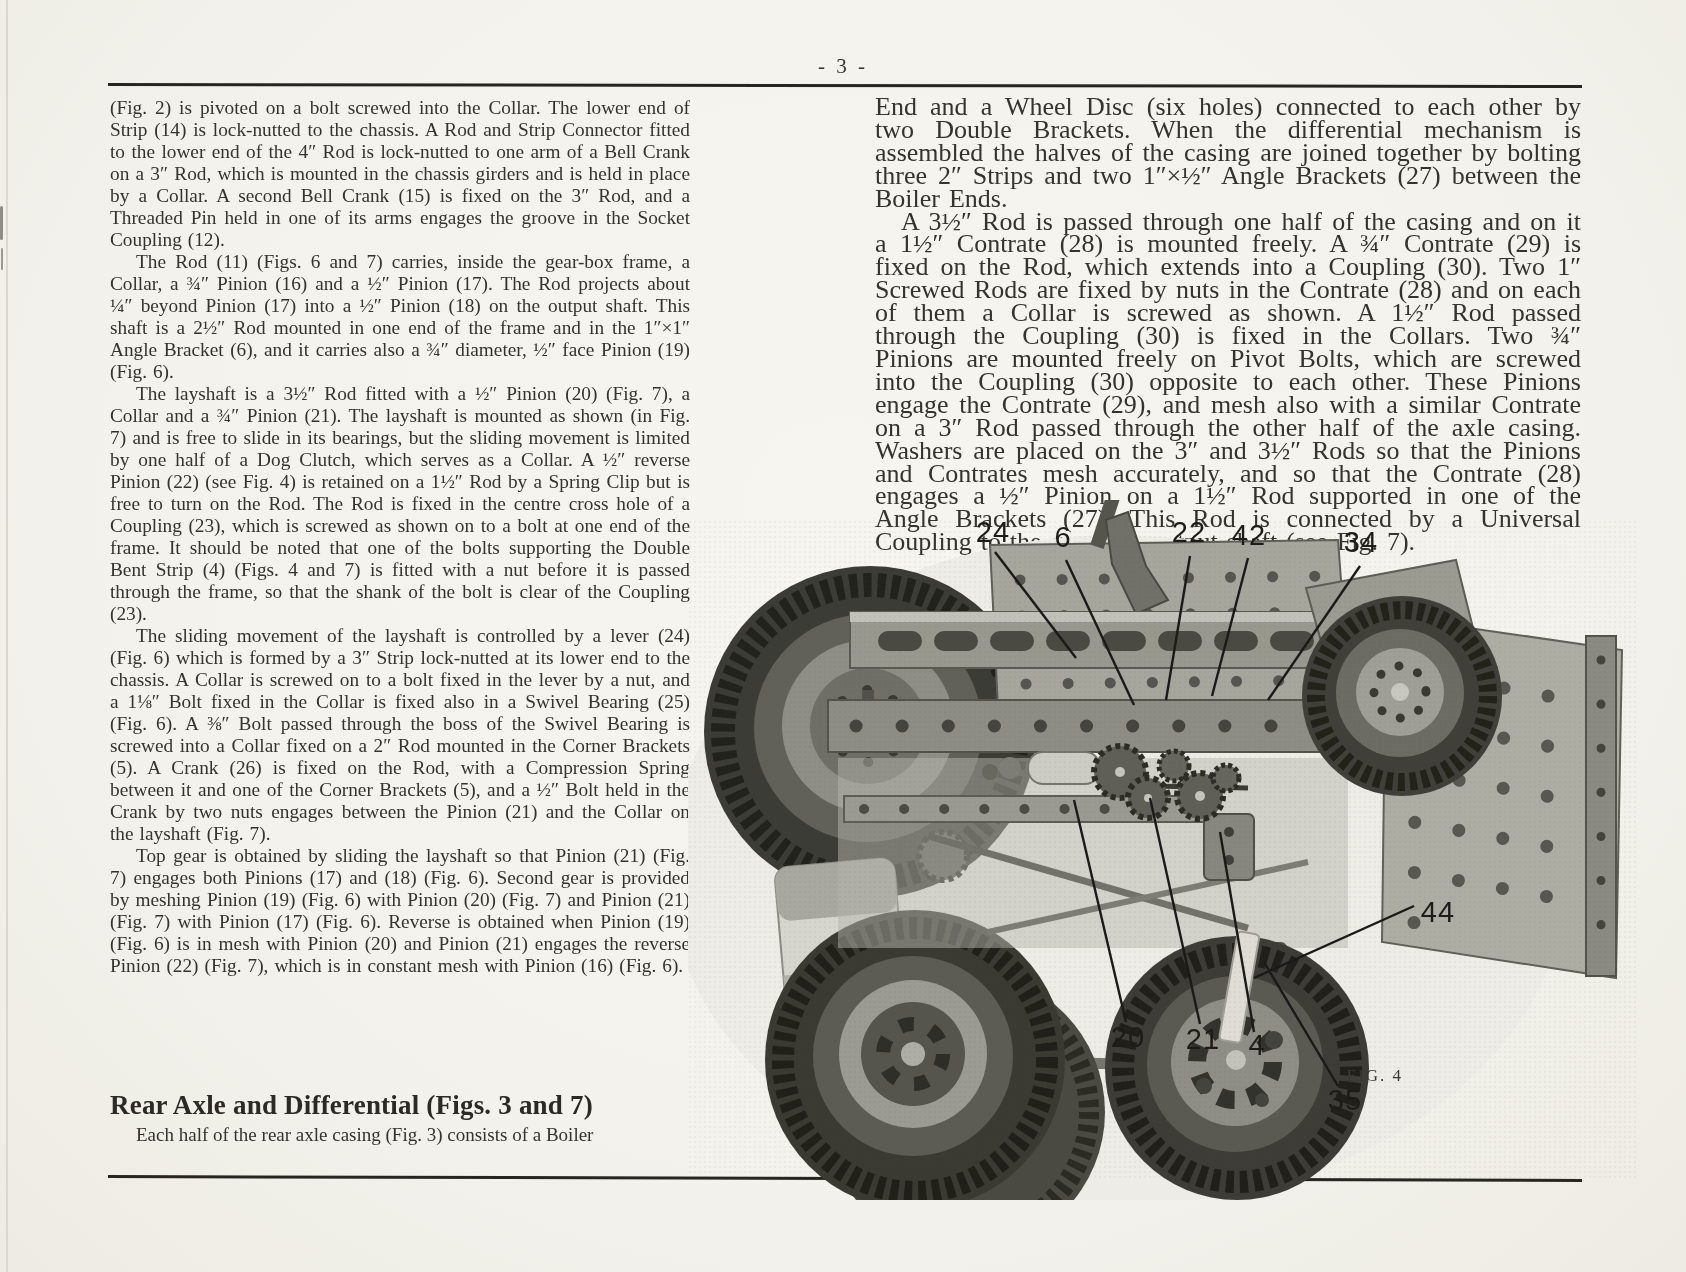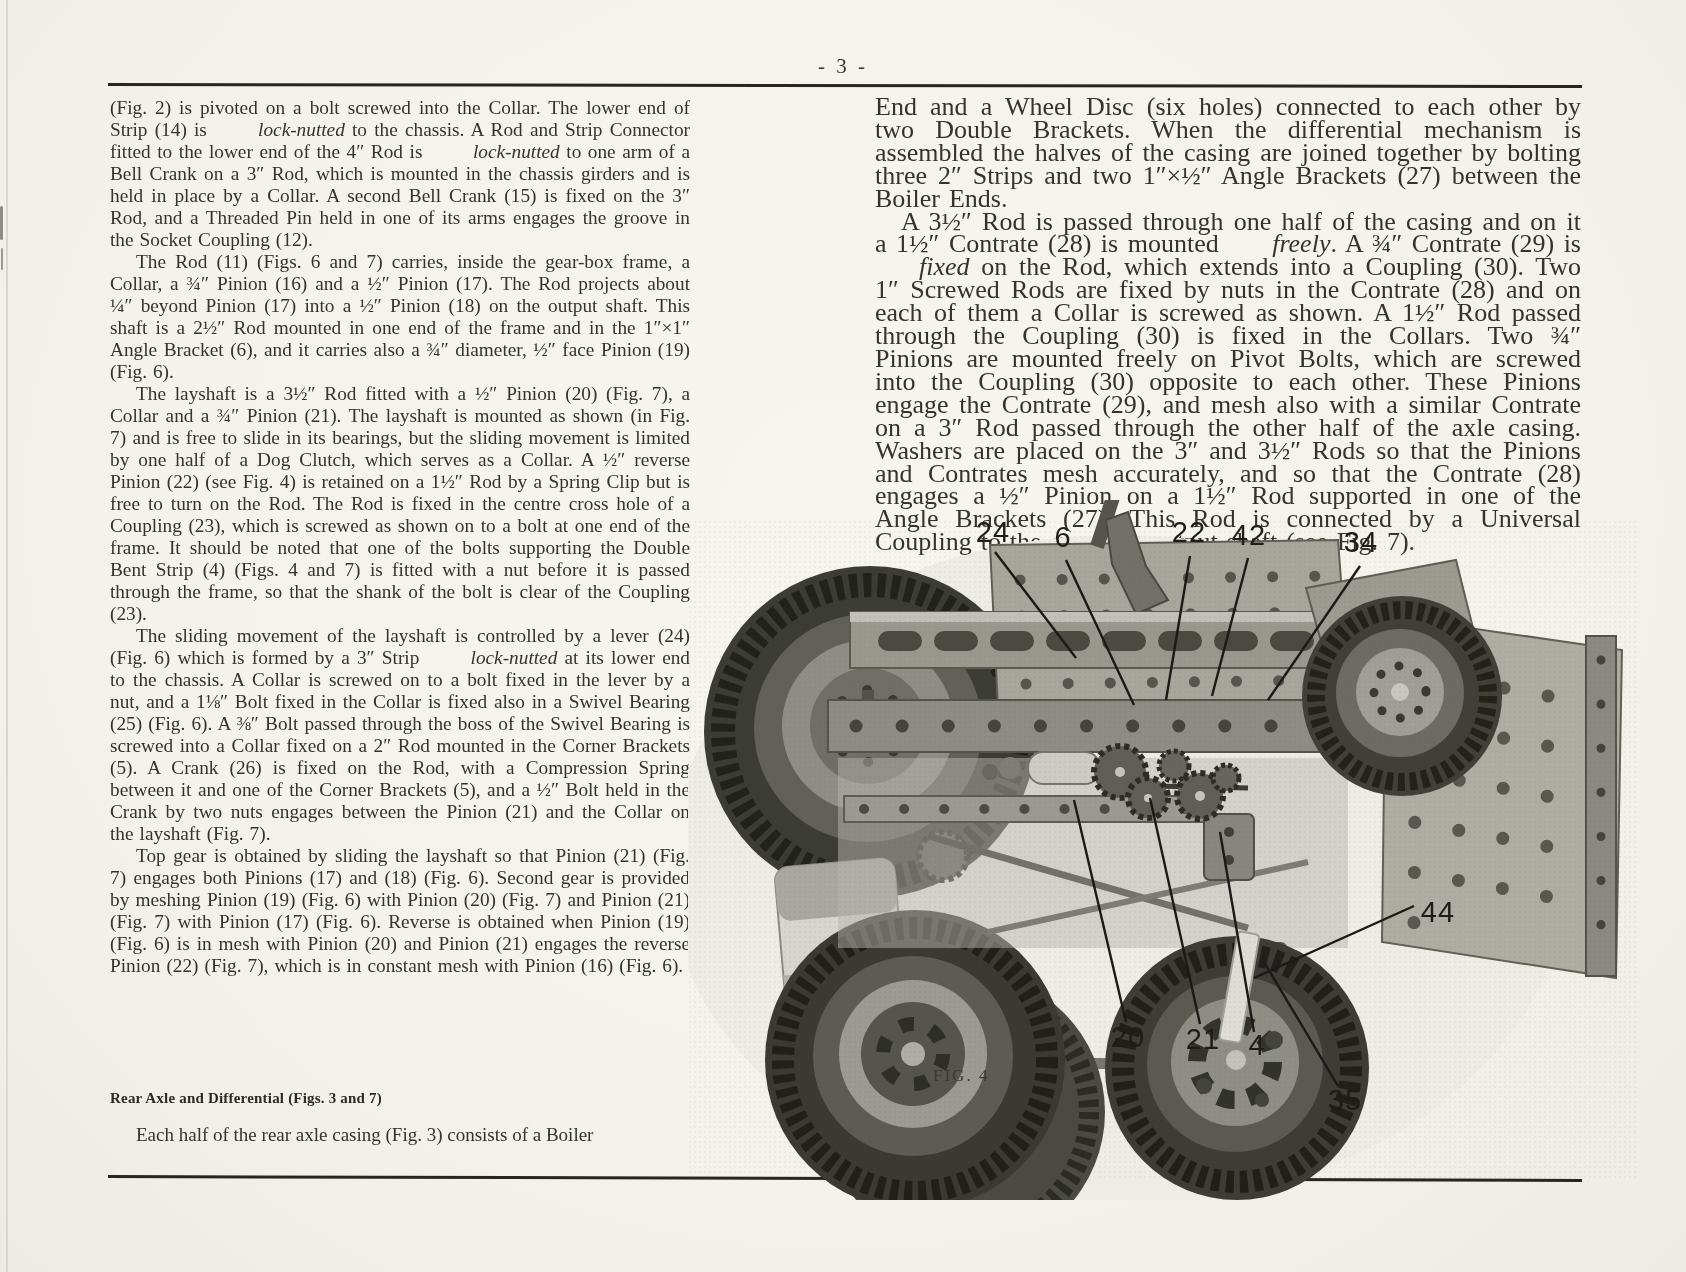--- a/index.html
+++ b/index.html
@@ -33,36 +33,36 @@
   .col-left{
     left:110px;top:97px;width:580px;
     font-size:19.3px;line-height:22px;word-spacing:1.2px;
   }
   .col-right{
     left:875px;top:96px;width:706px;
     font-size:26px;line-height:22.9px;word-spacing:2.4px;
   }
   .para{margin:0;text-indent:26px;}
   .para.first{text-indent:0;}
-  .it{font-style:italic;margin-left:44px;}
+  .it{}
   .section-heading{
     position:absolute;left:110px;top:1090px;width:600px;margin:0;
-    font-size:15px;font-weight:bold;color:#2c2a25;letter-spacing:0.2px;
+    font-size:27px;font-weight:bold;color:#2c2a25;letter-spacing:0.2px;
   }
   .after-heading{
     position:absolute;left:110px;top:1124px;width:580px;
     font-size:19px;line-height:22px;margin:0;text-indent:26px;text-align:left;
   }
   .callout{
     position:absolute;transform:translate(-50%,-50%);
     font-family:"Liberation Sans", sans-serif;
     font-size:29px;color:#1d1c19;letter-spacing:1px;
   }
   .fig-caption{
-    position:absolute;left:933px;top:1066px;width:470px;text-align:left;
+    position:absolute;left:933px;top:1066px;width:470px;text-align:right;
   }
   .fig-label{font-size:17px;letter-spacing:2px;color:#3a3833;font-variant:small-caps;}
   .fig-line{font-size:19.5px;font-style:italic;line-height:24px;color:#35332e;}
   svg{display:block;}
 </style>
 </head>
 <body>
 
 <div class="page">
 

